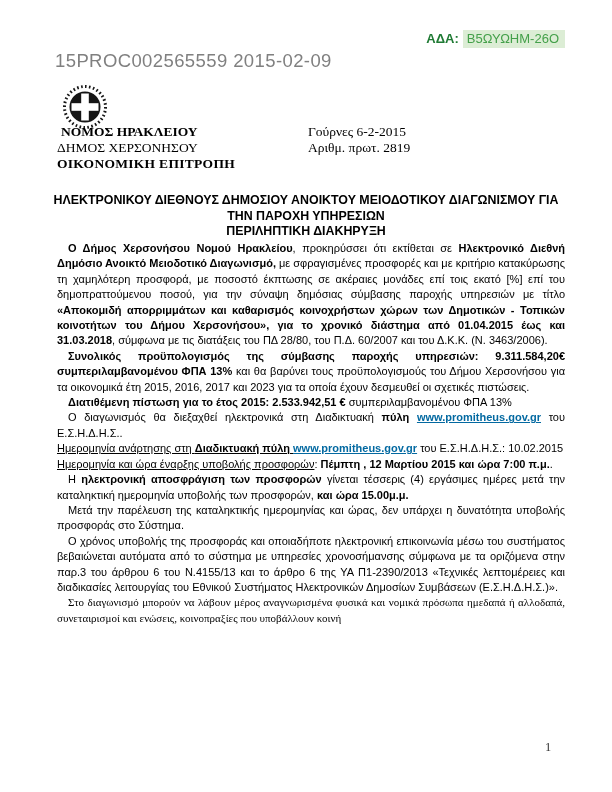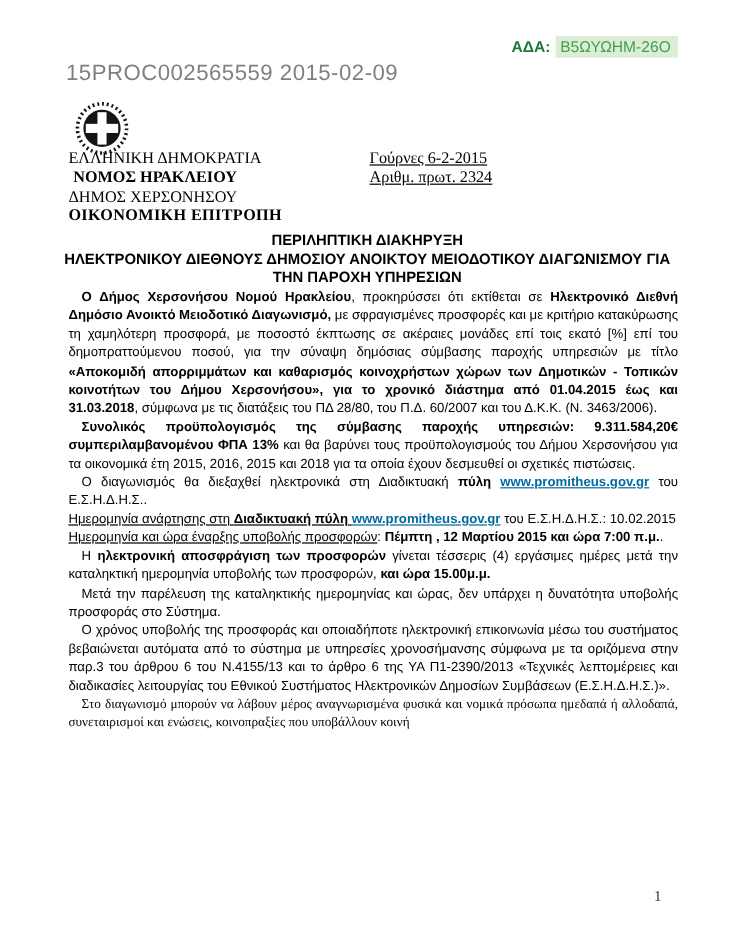--- a/index.html
+++ b/index.html
@@ -22,21 +22,21 @@
   
   .org {
     position:absolute; top:124px; left:57px;
     font-family:"Liberation Serif", serif; font-size:13.5px; line-height:15.8px;
   }
   .org .bold-line { font-weight:bold; letter-spacing:0.3px; }
   .org .sp { padding-left:4px;font-weight:bold; }
   
   .prot {
     position:absolute; top:124px; left:308px;
-    font-family:"Liberation Serif", serif; font-size:13.5px; line-height:15.8px;text-decoration:underline;
+    font-family:"Liberation Serif", serif; font-size:13.5px; line-height:15.8px;
   }
   
   .title {
     position:absolute; top:193px; left:50px; right:50px;
     text-align:center; font-weight:bold; font-size:12.4px; line-height:15.5px;
   }
   
   .body {
     position:absolute; top:241px; left:57px; width:508px;
     font-size:11px; line-height:15.4px; text-align:justify;
@@ -67,39 +67,39 @@
   <div class="emblem">
     <svg width="46" height="46" viewBox="0 0 46 46" aria-hidden="true">
       <circle cx="23" cy="23" r="20.5" fill="none" stroke="#151515" stroke-width="3" stroke-dasharray="1.6 2.4"></circle>
       <circle cx="23" cy="23" r="15.5" fill="#151515"></circle>
       <rect x="19.2" y="9.5" width="7.6" height="27" fill="#ffffff"></rect>
       <rect x="9.5" y="19.2" width="27" height="7.6" fill="#ffffff"></rect>
     </svg>
   </div>
 
   <div class="org">
-    <div>ΕΛΛΗΝΙΚΗ ΔΗΜΟΚΡΑΤΙΑ</div>
     <div class="sp">ΝΟΜΟΣ ΗΡΑΚΛΕΙΟΥ</div>
     <div>ΔΗΜΟΣ ΧΕΡΣΟΝΗΣΟΥ</div>
     <div class="bold-line">ΟΙΚΟΝΟΜΙΚΗ ΕΠΙΤΡΟΠΗ</div>
   </div>
 
   <div class="prot">
     <div>Γούρνες  6-2-2015</div>
-    <div>Αριθμ. πρωτ. 2324</div>
+    <div>Αριθμ. πρωτ. 2819</div>
   </div>
 
   <div class="title">
+    <div>ΗΛΕΚΤΡΟΝΙΚΟΥ ΔΙΕΘΝΟΥΣ ΔΗΜΟΣΙΟΥ ΑΝΟΙΚΤΟΥ ΜΕΙΟΔΟΤΙΚΟΥ ΔΙΑΓΩΝΙΣΜΟΥ ΓΙΑ ΤΗΝ ΠΑΡΟΧΗ ΥΠΗΡΕΣΙΩΝ</div>
     <div>ΠΕΡΙΛΗΠΤΙΚΗ ΔΙΑΚΗΡΥΞΗ</div>
-    <div>ΗΛΕΚΤΡΟΝΙΚΟΥ ΔΙΕΘΝΟΥΣ ΔΗΜΟΣΙΟΥ ΑΝΟΙΚΤΟΥ ΜΕΙΟΔΟΤΙΚΟΥ ΔΙΑΓΩΝΙΣΜΟΥ ΓΙΑ ΤΗΝ ΠΑΡΟΧΗ ΥΠΗΡΕΣΙΩΝ</div>
   </div>
 
   <div class="body" id="doc-body">
       <p class="ind"><span class="b">Ο Δήμος Χερσονήσου Νομού Ηρακλείου</span><span>, προκηρύσσει ότι εκτίθεται σε </span><span class="b">Ηλεκτρονικό Διεθνή Δημόσιο Ανοικτό Μειοδοτικό Διαγωνισμό,</span><span> με σφραγισμένες προσφορές και με κριτήριο κατακύρωσης τη χαμηλότερη προσφορά, με ποσοστό έκπτωσης σε ακέραιες μονάδες επί τοις εκατό [%] επί του δημοπραττούμενου ποσού, για την σύναψη δημόσιας σύμβασης παροχής υπηρεσιών με τίτλο </span><span class="b">«Αποκομιδή απορριμμάτων και καθαρισμός κοινοχρήστων χώρων των Δημοτικών - Τοπικών κοινοτήτων του Δήμου Χερσονήσου», για το χρονικό διάστημα από 01.04.2015 έως και 31.03.2018</span><span>, σύμφωνα με τις διατάξεις του ΠΔ 28/80, του Π.Δ. 60/2007 και του Δ.Κ.Κ. (Ν. 3463/2006).</span></p>
-      <p class="ind"><span class="b">Συνολικός προϋπολογισμός της σύμβασης παροχής υπηρεσιών: 9.311.584,20€ συμπεριλαμβανομένου ΦΠΑ 13%</span><span>  και θα βαρύνει τους προϋπολογισμούς του Δήμου Χερσονήσου για τα οικονομικά έτη 2015, 2016, 2015 και 2018 για τα οποία έχουν δεσμευθεί οι σχετικές πιστώσεις.</span></p>
+      <p class="ind"><span class="b">Συνολικός προϋπολογισμός της σύμβασης παροχής υπηρεσιών: 9.311.584,20€ συμπεριλαμβανομένου ΦΠΑ 13%</span><span>  και θα βαρύνει τους προϋπολογισμούς του Δήμου Χερσονήσου για τα οικονομικά έτη 2015, 2016, 2017 και 2023 για τα οποία έχουν δεσμευθεί οι σχετικές πιστώσεις.</span></p>
+      <p class="ind"><span class="b">Διατιθέμενη πίστωση για το έτος 2015: 2.533.942,51 €</span><span>  συμπεριλαμβανομένου ΦΠΑ 13%</span></p>
       <p class="ind"><span>Ο διαγωνισμός θα διεξαχθεί ηλεκτρονικά στη Διαδικτυακή </span><span class="b">πύλη </span><a class="doclink" href="#">www.promitheus.gov.gr</a><span> του Ε.Σ.Η.Δ.Η.Σ..</span></p>
       <p><span class="u">Ημερομηνία ανάρτησης στη </span><span class="b u">Διαδικτυακή πύλη </span><a class="doclink" href="#">www.promitheus.gov.gr</a><span> του Ε.Σ.Η.Δ.Η.Σ.: 10.02.2015</span></p>
       <p><span class="u">Ημερομηνία και ώρα έναρξης υποβολής προσφορών</span><span>: </span><span class="b">Πέμπτη , 12 Μαρτίου 2015 και ώρα 7:00 π.μ.</span><span>.</span></p>
       <p class="ind"><span>Η </span><span class="b">ηλεκτρονική αποσφράγιση των προσφορών </span><span>γίνεται  τέσσερις (4) εργάσιμες ημέρες μετά την καταληκτική ημερομηνία υποβολής των προσφορών, </span><span class="b">και ώρα 15.00μ.μ.</span></p>
       <p class="ind"><span>Μετά την παρέλευση της καταληκτικής ημερομηνίας και ώρας, δεν υπάρχει η δυνατότητα υποβολής προσφοράς στο Σύστημα.</span></p>
       <p class="ind"><span>Ο χρόνος υποβολής της προσφοράς και οποιαδήποτε ηλεκτρονική επικοινωνία μέσω του συστήματος βεβαιώνεται αυτόματα από το σύστημα με υπηρεσίες χρονοσήμανσης σύμφωνα με τα οριζόμενα στην παρ.3  του άρθρου 6 του Ν.4155/13 και το άρθρο 6 της ΥΑ Π1-2390/2013 «Τεχνικές λεπτομέρειες και διαδικασίες λειτουργίας του Εθνικού Συστήματος Ηλεκτρονικών Δημοσίων Συμβάσεων (Ε.Σ.Η.Δ.Η.Σ.)».</span></p>
       <p class="ind serif"><span>Στο διαγωνισμό μπορούν να λάβουν μέρος αναγνωρισμένα φυσικά και νομικά πρόσωπα ημεδαπά ή αλλοδαπά, συνεταιρισμοί και ενώσεις, κοινοπραξίες που υποβάλλουν κοινή</span></p>
     </div>
 
   <div class="pagenum">1</div>

